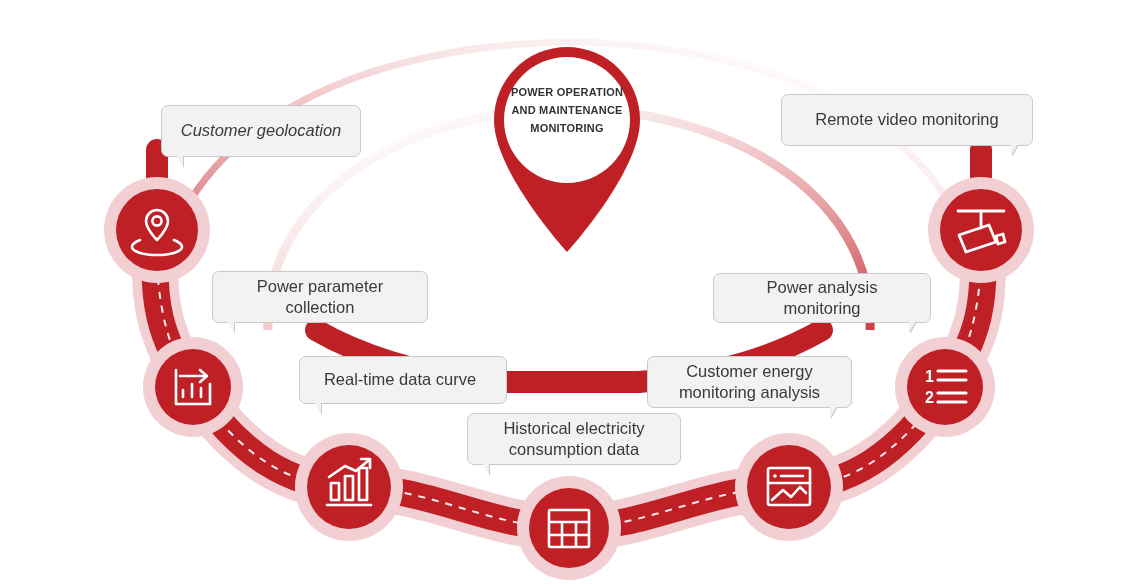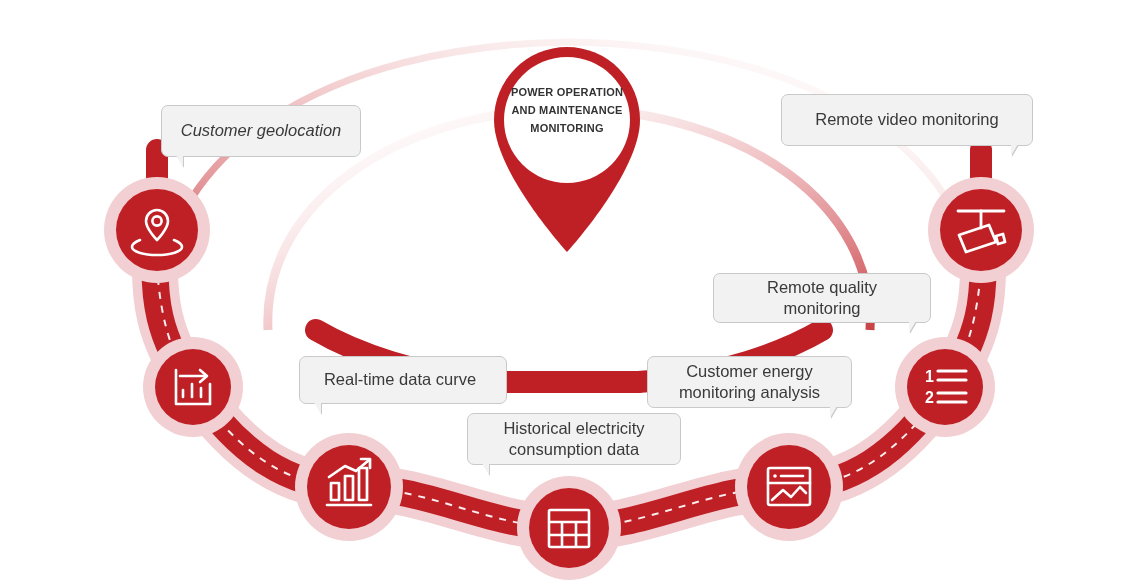--- a/index.html
+++ b/index.html
@@ -202,26 +202,28 @@
       <circle cx="567" cy="120" r="63" fill="#ffffff"></circle>
     </g>
   </svg>
 
   <div class="pin-text">POWER OPERATION
 AND MAINTENANCE
 MONITORING</div>
 
   <div class="label tail-left" style="left:161px; top:105px; width:200px; height:52px;font-style:italic;">Customer geolocation</div>
 
+  <div class="label tail-left" style="left:212px; top:271px; width:216px; height:52px;">Power parameter
+collection</div>
 
   <div class="label tail-left" style="left:299px; top:356px; width:208px; height:48px;padding-left:8px;">Real-time data curve</div>
 
   <div class="label tail-left" style="left:467px; top:413px; width:214px; height:52px;">Historical electricity
 consumption data</div>
 
   <div class="label tail-right" style="left:647px; top:356px; width:205px; height:52px;">Customer energy
 monitoring analysis</div>
 
-  <div class="label tail-right" style="left:713px; top:273px; width:218px; height:50px;">Remote quality monitoring</div>
+  <div class="label tail-right" style="left:713px; top:273px; width:218px; height:50px;">Power analysis monitoring</div>
 
   <div class="label tail-right" style="left:769px; top:94px; width:252px; height:52px;margin-left:12px;">Remote video monitoring</div>
 
 </div>
 
 </body></html>

